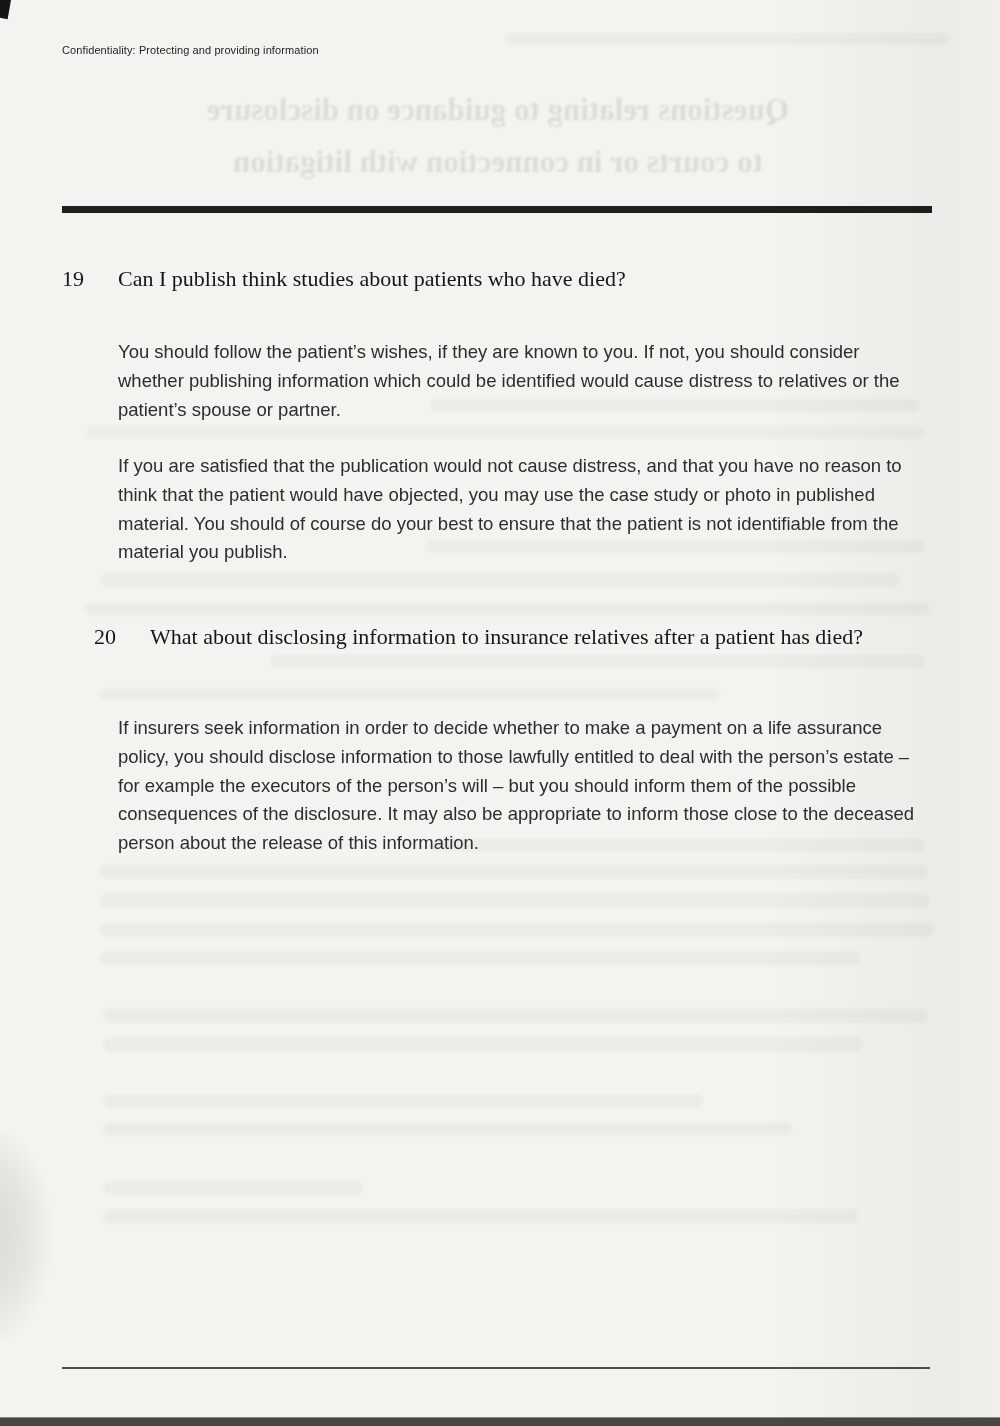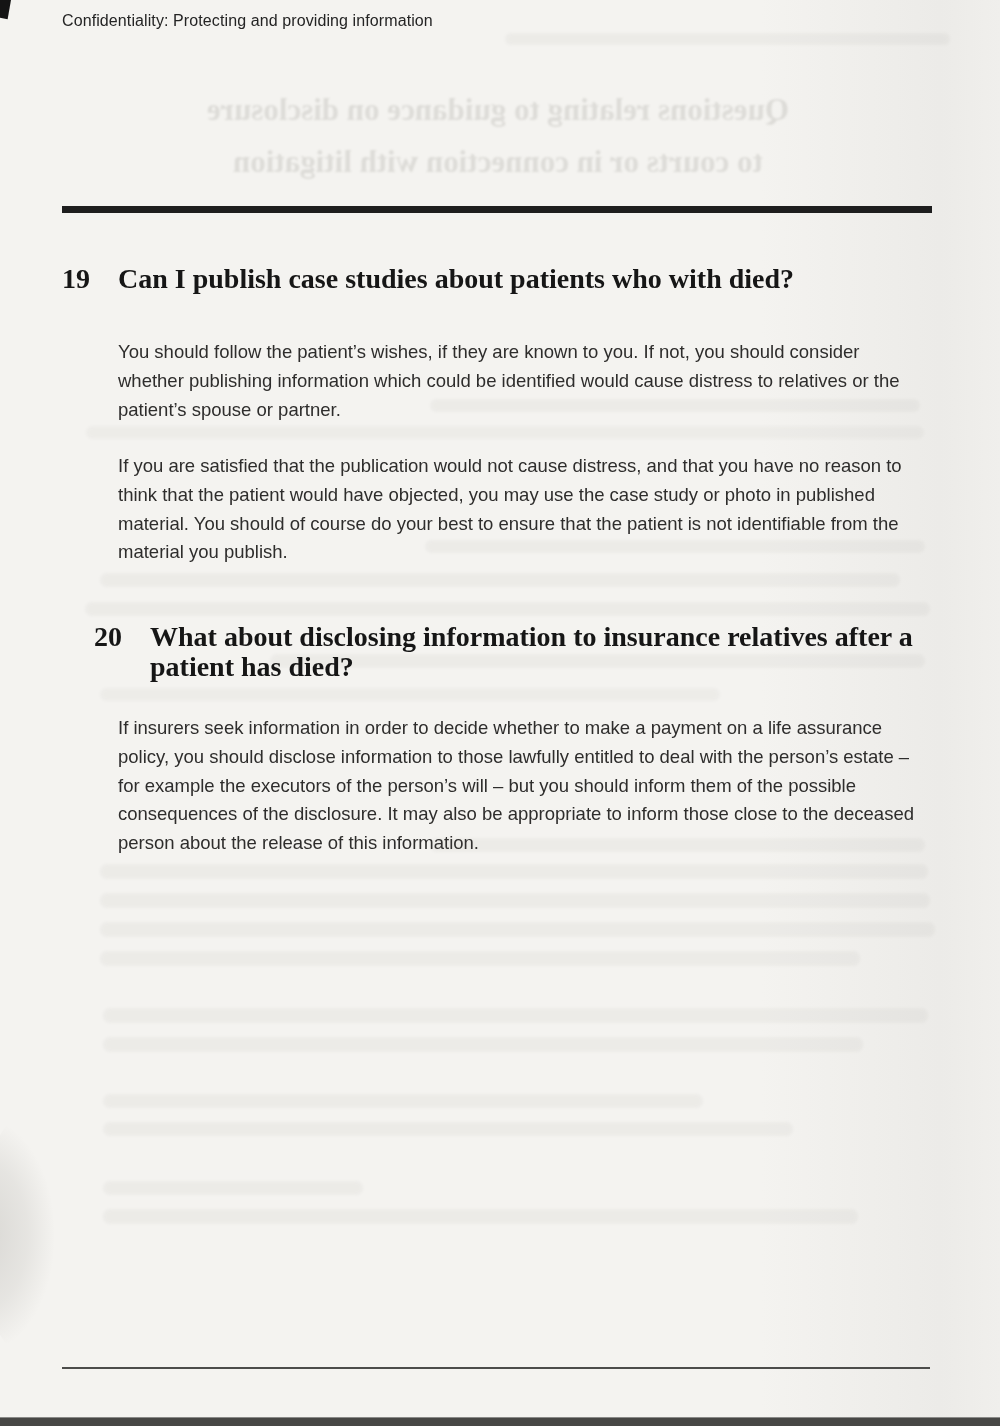--- a/index.html
+++ b/index.html
@@ -17,22 +17,22 @@
       #f4f3f0;
     overflow:hidden;
   }
   
   .corner-tl{
     position:absolute;left:-6px;top:-8px;width:16px;height:26px;
     background:#141414;transform:rotate(10deg);
   }
   
   .header{
-    position:absolute;left:62px;top:12px;
-    font-size:16px;color:#242424;letter-spacing:.1px;
+    position:absolute;left:62px;top:44px;
+    font-size:11px;color:#242424;letter-spacing:.1px;
   }
   
   .ghost-title{
     position:absolute;left:58px;top:84px;width:880px;
     transform:scaleX(-1);
     text-align:center;
     font-family:"Liberation Serif",serif;
     font-weight:bold;
     font-size:31px;line-height:52px;
     color:#8d8b84;opacity:.22;
@@ -48,21 +48,21 @@
   
   .rule-thick{
     position:absolute;left:62px;top:206px;width:870px;height:7px;
     background:#1e1e1e;
   }
   
   .section{position:absolute;left:62px;width:872px;}
   .section-heading{
     display:grid;grid-template-columns:56px 1fr;column-gap:0;
     font-family:"Liberation Serif",serif;
-    font-weight:bold;font-size:28px;line-height:30px;color:#161616;
+    font-weight:normal;font-size:22px;line-height:30px;color:#161616;
   }
   .section-heading .q-heading{max-width:790px;}
   .para{
     position:absolute;left:118px;width:812px;
     font-size:18.5px;line-height:28.8px;color:#2e2d2c;
   }
   
   .left-blob{
     position:absolute;left:-18px;top:1120px;width:72px;height:230px;
     background:radial-gradient(ellipse at left center, rgba(105,102,95,.20) 0%, rgba(105,102,95,.10) 45%, rgba(105,102,95,0) 72%);
@@ -100,21 +100,21 @@
   <div class="ghost-title">
     <div>Questions relating to guidance on disclosure</div>
     <div>to courts or in connection with litigation</div>
   </div>
 
   <div class="rule-thick"></div>
 
   <div class="section" style="top:264px;">
     <div class="section-heading">
       <span class="q-number">19</span>
-      <span class="q-heading">Can I publish case studies about patients who with died?</span>
+      <span class="q-heading">Can I publish think studies about patients who have died?</span>
     </div>
   </div>
   <div class="para" style="top:338px;">You should follow the patient’s wishes, if they are known to you. If not, you should consider whether publishing information which could be identified would cause distress to relatives or the patient’s spouse or partner.</div>
   <div class="para" style="top:452px;">If you are satisfied that the publication would not cause distress, and that you have no reason to think that the patient would have objected, you may use the case study or photo in published material. You should of course do your best to ensure that the patient is not identifiable from the material you publish.</div>
 
   <div class="ghost-line" style="left:430px;top:399px;width:490px;height:13px;"></div>
   <div class="ghost-line" style="left:86px;top:426px;width:838px;height:13px;opacity:.05;"></div>
   <div class="ghost-line" style="left:425px;top:540px;width:500px;height:13px;"></div>
   <div class="ghost-line" style="left:100px;top:573px;width:800px;height:14px;"></div>
   <div class="ghost-line" style="left:85px;top:602px;width:845px;height:14px;"></div>

